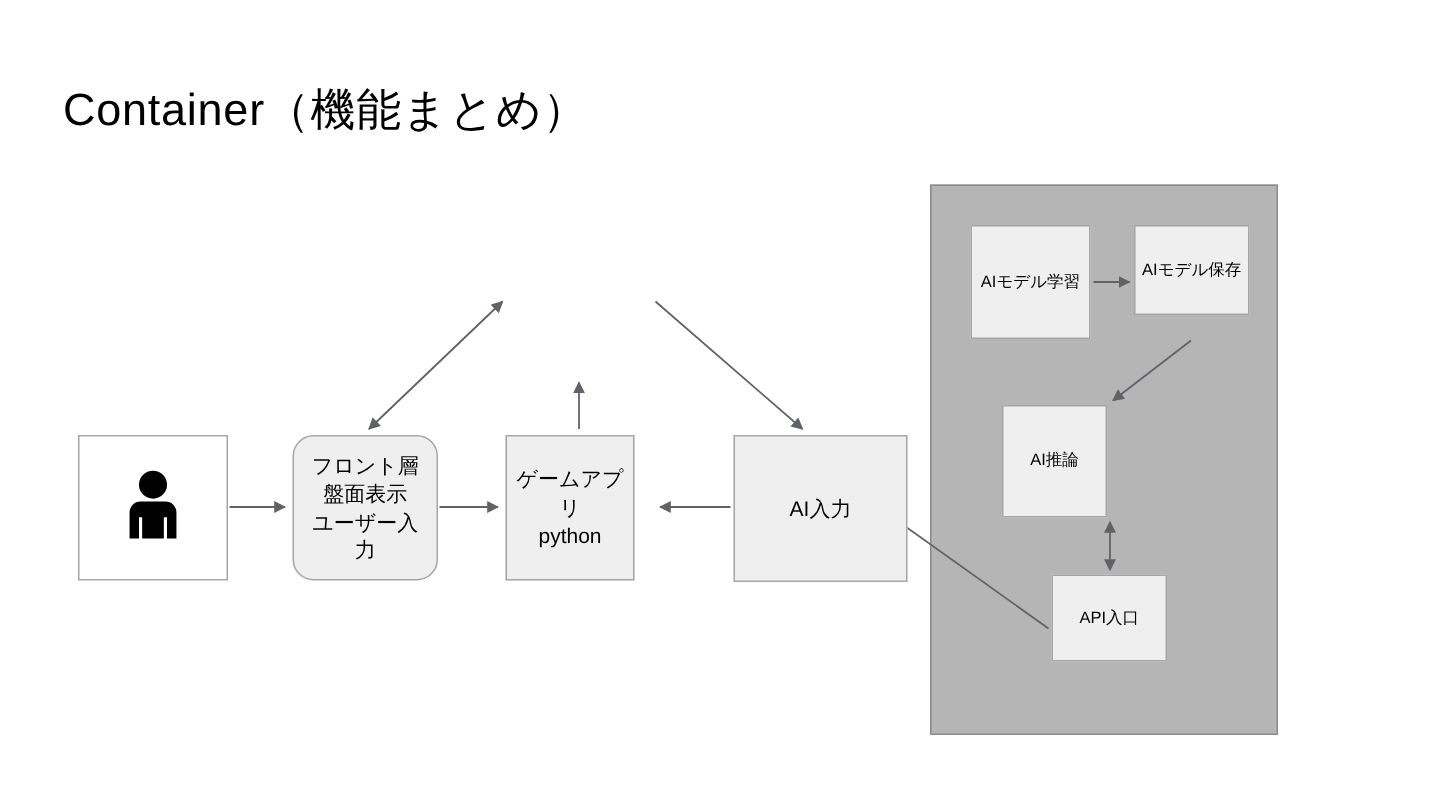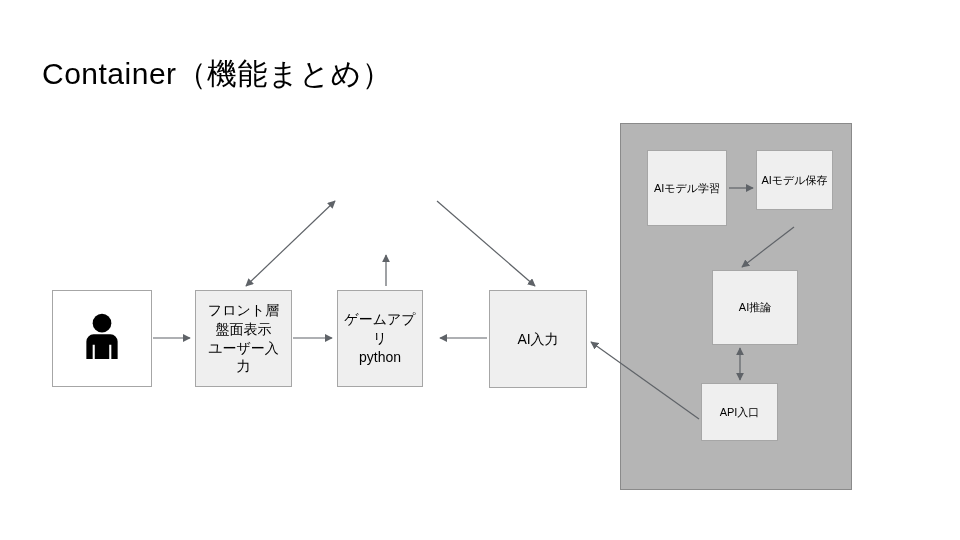--- a/index.html
+++ b/index.html
@@ -70,46 +70,46 @@
 
   <div class="node user-box" style="left:52px; top:290px; width:100px; height:97px;">
     <span class="person-icon">
       <svg width="56" height="60" viewBox="0 0 24 24" fill="#000">
         <circle cx="12" cy="5.2" r="4"></circle>
         <path d="M8.4 10 h7.2 a3.1 3.1 0 0 1 3.1 3.1 V20.6 h-2.7 v-6.1 h-0.9 v6.1 H8.9 v-6.1 H8 v6.1 H5.3 V13.1 A3.1 3.1 0 0 1 8.4 10 z"></path>
       </svg>
     </span>
   </div>
 
-  <div class="node" style="left:195px; top:290px; width:97px; height:97px;">
+  <div class="node" style="left:195px; top:290px; width:97px; height:97px;border-radius:14px;">
     <span class="node-label">フロント層
 盤面表示
 ユーザー入
 力</span>
   </div>
 
   <div class="node" style="left:337px; top:290px; width:86px; height:97px;">
     <span class="node-label">ゲームアプリ
 python</span>
   </div>
 
 
-  <div class="node" style="left:489px; top:290px; width:98px; height:98px;">
+  <div class="node" style="left:489px; top:290px; width:116px; height:98px;">
     <span class="node-label">AI入力</span>
   </div>
 
   <div class="node" style="left:647px; top:150px; width:80px; height:76px;">
     <span class="node-label small">AIモデル学習</span>
   </div>
 
   <div class="node" style="left:756px; top:150px; width:77px; height:60px;">
     <span class="node-label small">AIモデル保存</span>
   </div>
 
-  <div class="node" style="left:712px; top:270px; width:86px; height:75px;">
+  <div class="node" style="left:668px; top:270px; width:70px; height:75px;">
     <span class="node-label small">AI推論</span>
   </div>
 
   <div class="node" style="left:701px; top:383px; width:77px; height:58px;">
     <span class="node-label small">API入口</span>
   </div>
 
 </div>
 
 </body></html>

